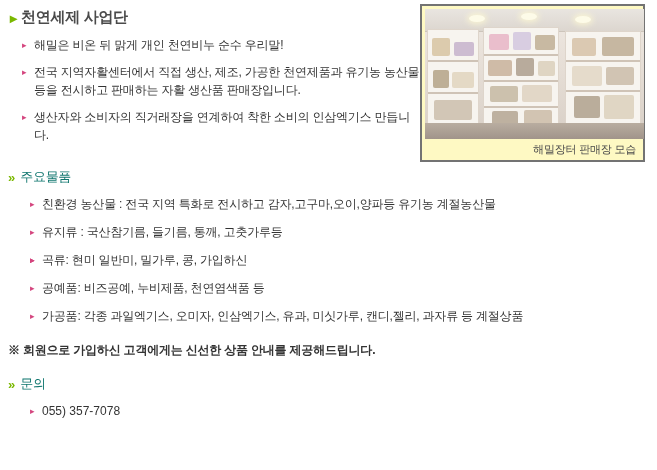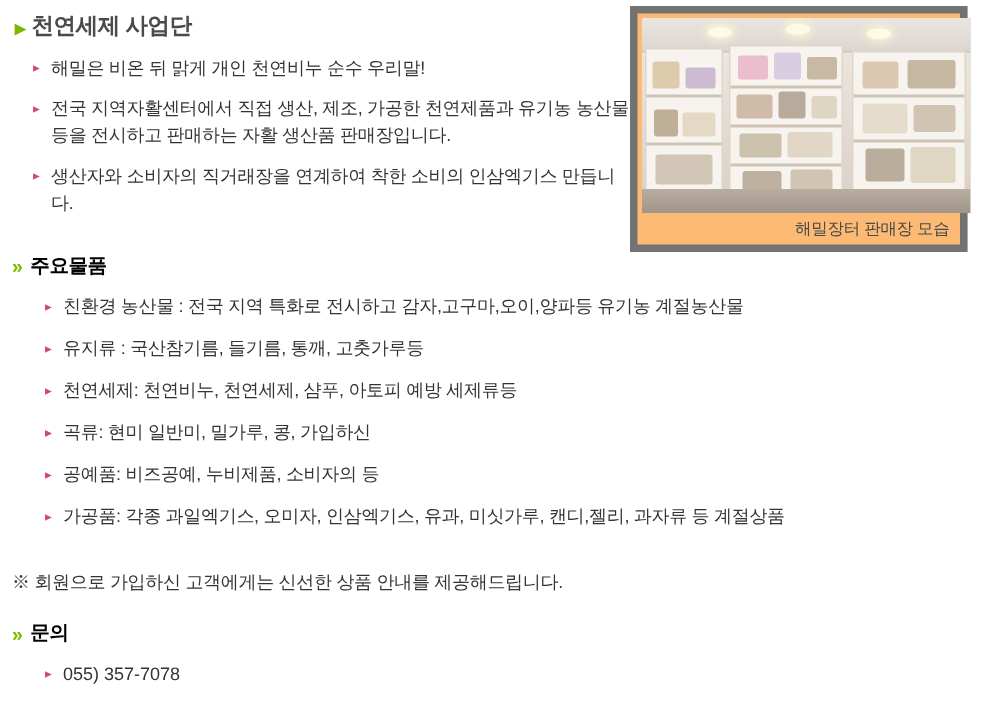--- a/index.html
+++ b/index.html
@@ -72,22 +72,22 @@
     font-size: 9px;
     line-height: 18px;
   }
 
   
   .photo-box {
     position: absolute;
     right: 12px;
     top: 4px;
     width: 225px;
-    background: #fdba74;
-    border: 5px solid #737373;
+    background: #fef9c3;
+    border: 2px solid #737373;
     padding: 3px 3px 0 3px;
     box-sizing: border-box;
   }
   .photo {
     width: 219px;
     height: 130px;
     position: relative;
     overflow: hidden;
     background: #cfc6bd;
   }
@@ -152,22 +152,22 @@
     margin-bottom: 10px;
   }
   .section-head .chev {
     color: #7ab800;
     font-size: 13px;
     font-weight: bold;
     margin-right: 5px;
   }
   .section-head .label {
     font-size: 13px;
-    font-weight: bold;
-    color: #000000;
+    font-weight: normal;
+    color: #0f766e;
     letter-spacing: -0.3px;
   }
 
   .item-list {
     list-style: none;
     margin: 0;
     padding: 0 0 0 30px;
   }
   .item-list li {
     position: relative;
@@ -182,24 +182,25 @@
     position: absolute;
     left: 0;
     top: 0;
     color: #d4457e;
     font-size: 9px;
     line-height: 16px;
   }
 
   .note-line {
     padding-left: 8px;
-    margin-top: 28px;
+    margin-top: 18px;
     font-size: 12px;
     color: #333333;
     letter-spacing: -0.2px;
+    font-weight: bold;
   }
 
   .contact-list {
     list-style: none;
     margin: 0;
     padding: 0 0 0 30px;
   }
   .contact-list li {
     position: relative;
     padding-left: 12px;
@@ -285,24 +286,24 @@
   </div>
 
   <div class="section-head">
     <span class="chev">»</span>
     <span class="label">주요물품</span>
   </div>
 
   <ul class="item-list">
     <li><span class="tri">▸</span><span>친환경 농산물 : 전국 지역 특화로 전시하고 감자,고구마,오이,양파등 유기농 계절농산물</span></li>
     <li><span class="tri">▸</span><span>유지류 : 국산참기름, 들기름, 통깨, 고춧가루등</span></li>
-    <li><span class="tri">▸</span><span>천연세제: 천연비누, 천연세제, 샴푸, 아토피 예방 세제류등</span></li>
+    <li><span class="tri">▸</span></li>
     <li><span class="tri">▸</span></li>
     <li><span class="tri">▸</span><span>곡류: 현미 일반미, 밀가루, 콩, 가입하신</span></li>
-    <li><span class="tri">▸</span><span>공예품: 비즈공예, 누비제품, 소비자의 등</span></li>
+    <li><span class="tri">▸</span><span>공예품: 비즈공예, 누비제품, 천연염색품 등</span></li>
     <li><span class="tri">▸</span><span>가공품: 각종 과일엑기스, 오미자, 인삼엑기스, 유과, 미싯가루, 캔디,젤리, 과자류 등 계절상품</span></li>
   </ul>
 
   <div class="note-line">※ 회원으로 가입하신 고객에게는 신선한 상품 안내를 제공해드립니다.</div>
 
   <div class="section-head" style="margin-top:16px;">
     <span class="chev">»</span>
     <span class="label">문의</span>
   </div>
 

